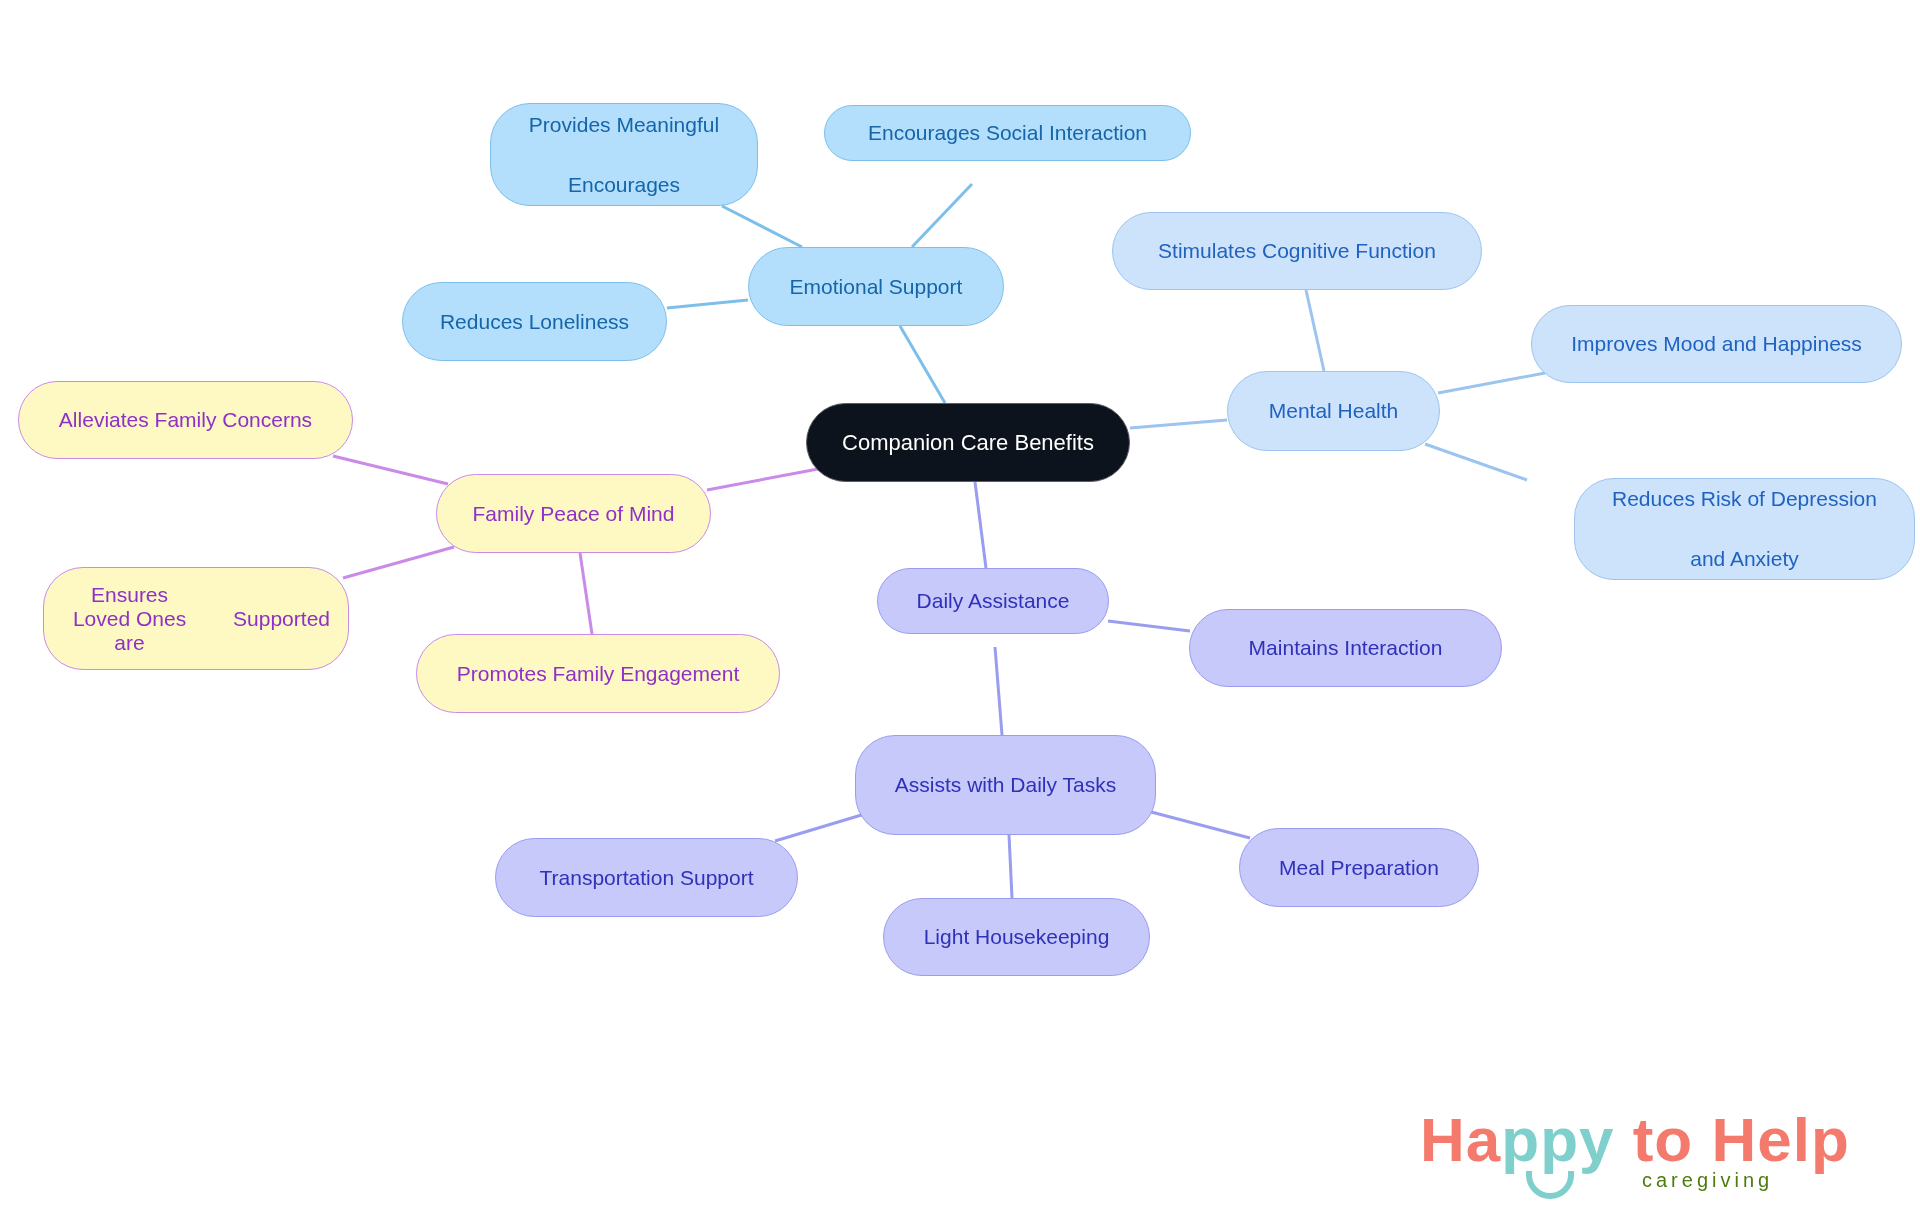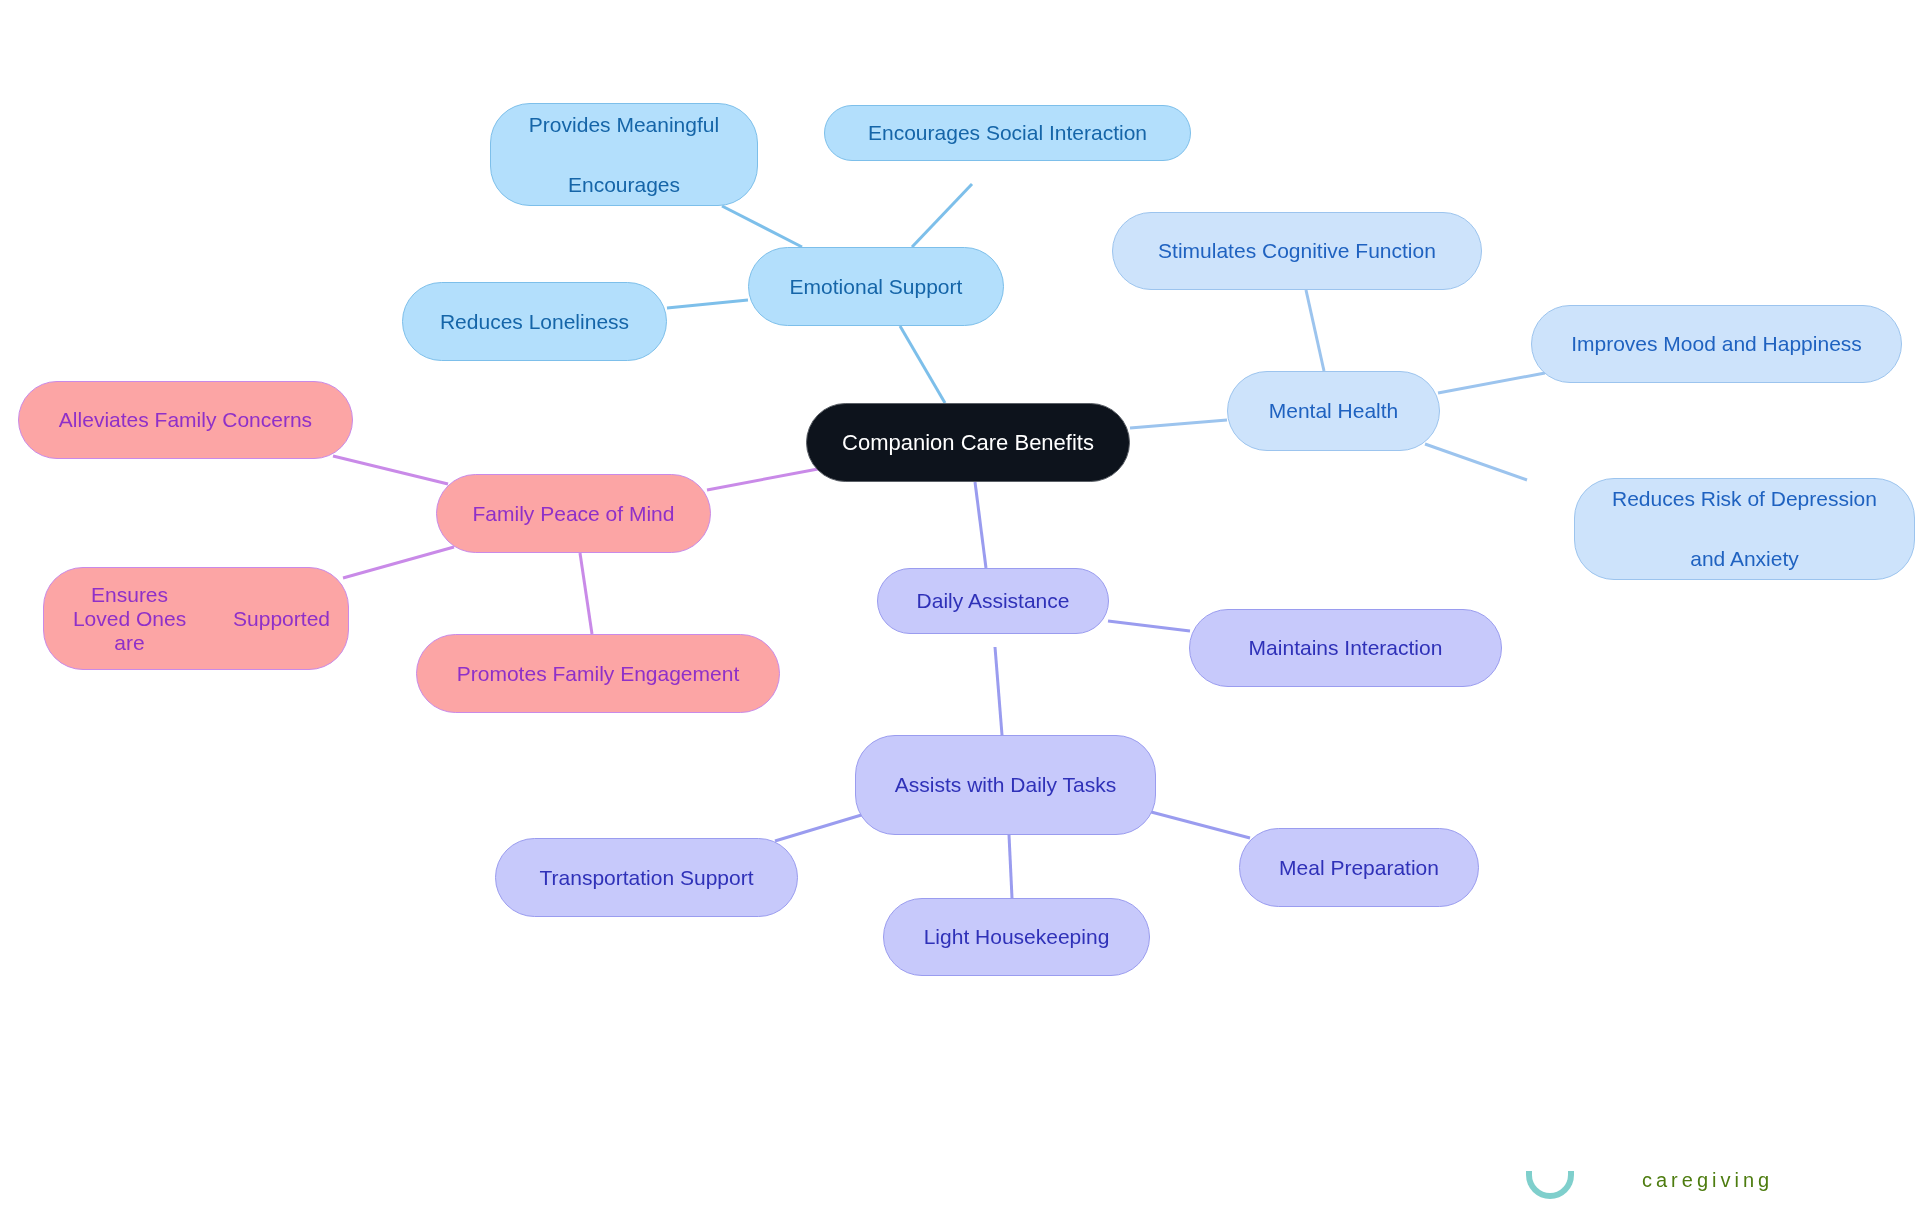--- a/index.html
+++ b/index.html
@@ -6,21 +6,21 @@
   body { width:1920px; height:1215px; position:relative; overflow:hidden;
          font-family:"Liberation Sans", "DejaVu Sans", sans-serif; }
   #edges { position:absolute; left:0; top:0; width:1920px; height:1215px; }
   .node { position:absolute; box-sizing:border-box; border-radius:40px;
           display:flex; align-items:center; justify-content:center; text-align:center;
           font-size:21px; line-height:24px; padding:0 18px; border:1.5px solid; cursor:pointer;gap:36px; }
   .node span { display:block; }
   .root { background:#0d131c; border-color:#5a5f66; color:#ffffff; font-size:22px; }
   .c-emo { background:#b3dffc; border-color:#7dbfea; color:#1565a8; }
   .c-men { background:#cde3fb; border-color:#9cc4ee; color:#1f62c0; }
-  .c-fam { background:#fca5a5; border-color:#c98ae8; color:#8f30c8; }
+  .c-fam { background:#fef9c3; border-color:#c98ae8; color:#8f30c8; }
   .c-day { background:#c7c9fb; border-color:#9a9cef; color:#2f31b8; }
   #logo { position:absolute; left:1420px; top:1105px; width:460px; height:100px; }
   .logo-main { position:absolute; left:0; top:0; font-size:62px; font-weight:bold;
                letter-spacing:1px; color:#f47a6d; line-height:70px; white-space:nowrap; }
   .logo-main .teal { color:#7fcfcc; }
   .logo-sub { position:absolute; left:222px; top:58px; font-size:20px; letter-spacing:4px;
               color:#4d7c0f; line-height:34px; }
   .logo-smile { position:absolute; left:106px; top:66px; width:36px; height:22px;
                 border:6px solid #7fcfcc; border-top:none; border-radius:0 0 26px 26px; }
 </style>
@@ -111,15 +111,16 @@
   <span>Transportation Support</span>
 </div>
 <div class="node c-day" style="left:883px;top:898px;width:267px;height:78px;">
   <span>Light Housekeeping</span>
 </div>
 <div class="node c-day" style="left:1239px;top:828px;width:240px;height:79px;">
   <span>Meal Preparation</span>
 </div>
 
 <div id="logo">
+  <div class="logo-main"><span>Ha</span><span class="teal">ppy</span><span> to Help</span></div>
   <div class="logo-smile"></div>
   <div class="logo-sub">caregiving</div>
 </div>
 
 </body></html>

